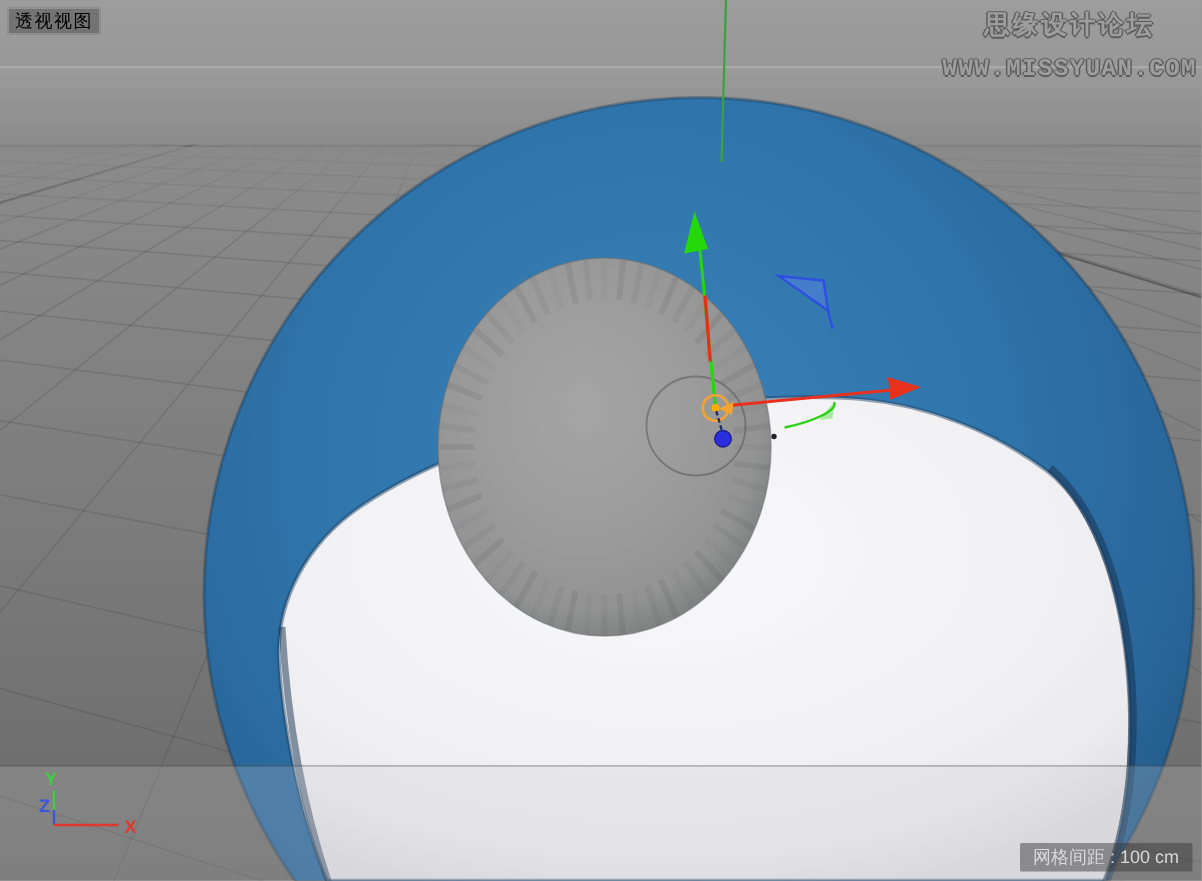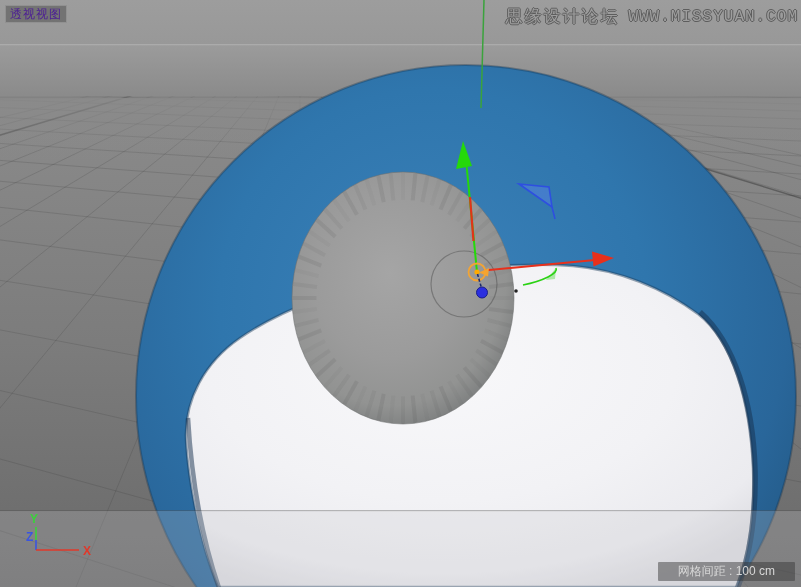--- a/index.html
+++ b/index.html
@@ -4,36 +4,37 @@
 <style>
   html,body{margin:0;padding:0;background:#9b9b9b;}
   body{width:801px;height:587px;overflow:hidden;font-family:"Liberation Sans",sans-serif;position:relative;}
   #viewport{position:absolute;inset:0;width:801px;height:587px;}
   #scene{position:absolute;left:0;top:0;}
   
   .view-label{
     position:absolute;left:5px;top:5px;
     background:rgba(82,82,82,0.55);
     border:1px solid rgba(150,150,150,0.85);
-    color:#4c1d95;font-size:12px;line-height:14px;
+    color:#000000;font-size:12px;line-height:14px;
     padding:1px 4px;letter-spacing:1px;white-space:nowrap;
   }
   .watermark{
     position:absolute;right:3px;top:5px;
     display:flex;align-items:center;gap:9px;white-space:nowrap;
-    color:#9e9e9e;font-weight:normal;
+    color:#9e9e9e;font-weight:bold;
     text-shadow:1px 0 0 #5d5d5d,-1px 0 0 #5d5d5d,0 1px 0 #5d5d5d,0 -1px 0 #5d5d5d;
+    flex-direction:column;
   }
   .watermark .wm-cn{font-size:17px;letter-spacing:2px;}
   .watermark .wm-url{font-size:16px;letter-spacing:1px;font-family:"Liberation Mono",monospace;}
   .grid-spacing{
     position:absolute;right:6px;bottom:6px;
     background:rgba(55,55,55,0.48);
     color:#d8d8d8;font-size:12px;line-height:15px;
-    padding:2px 20px;white-space:nowrap;border-radius:1px;
+    padding:2px 9px;white-space:nowrap;border-radius:1px;
   }
 </style>
 </head>
 <body>
 
 <div id="viewport">
   <svg id="scene" width="801" height="587" viewBox="0 0 801 587">
     <defs>
       <linearGradient id="skyTop" x1="0" y1="0" x2="0" y2="1">
         <stop offset="0" stop-color="#9d9d9d"></stop>

